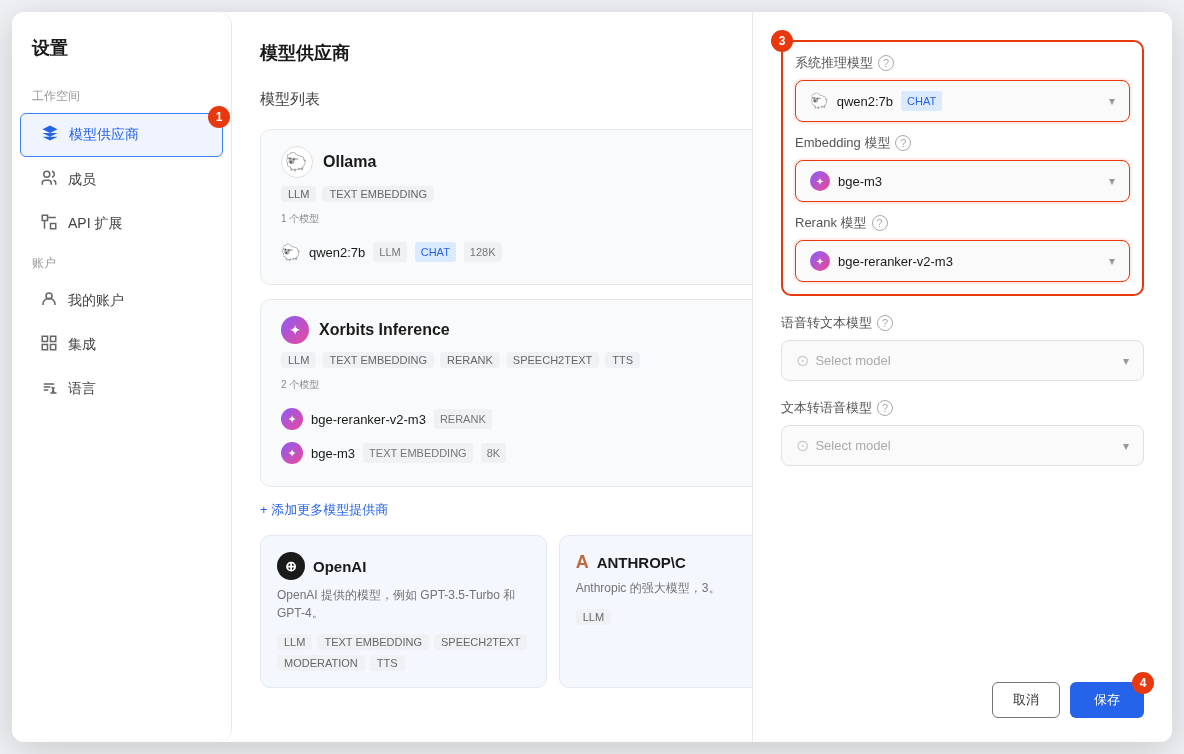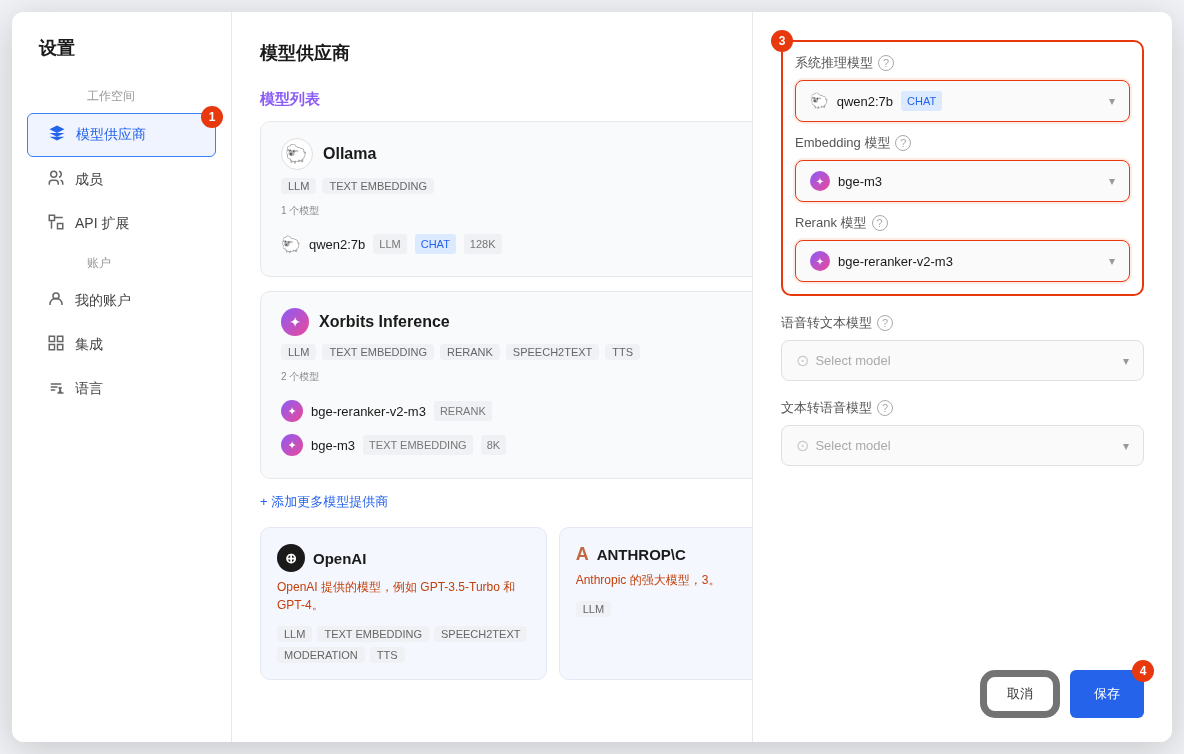--- a/index.html
+++ b/index.html
@@ -22,34 +22,34 @@
       min-height: 730px;
       overflow: hidden;
       position: relative;
     }
 
     
     .sidebar {
       width: 220px;
       background: white;
       border-right: 1px solid #e8e8e8;
-      padding: 24px 7px;
+      padding: 24px 0;
       flex-shrink: 0;
+      border-radius: 13px;
     }
     .sidebar-title {
       font-size: 18px;
       font-weight: 600;
       color: #1a1a1a;
       padding: 0 20px 20px;
     }
     .sidebar-section-label {
       font-size: 12px;
       color: #999;
       padding: 8px 20px 6px;
-      margin-left: 48px;
     }
     .sidebar-item {
       display: flex;
       align-items: center;
       gap: 10px;
       padding: 10px 20px;
       cursor: pointer;
       color: #444;
       border-radius: 6px;
       margin: 2px 8px;
@@ -125,23 +125,23 @@
       font-size: 13px;
       position: relative;
     }
     .system-model-btn .badge-circle {
       position: absolute;
       top: -10px;
       right: -10px;
     }
     .model-list-title {
       font-size: 15px;
-      font-weight: 700;
-      color: #8b5cf6;
-      margin-bottom: 12px;
+      font-weight: 400;
+      color: #404040;
+      margin-bottom: 20px;
     }
 
     .model-card {
       background: #f9fafb;
       border: 1px solid #e8e8e8;
       border-radius: 10px;
       padding: 16px 20px;
       margin-bottom: 14px;
     }
     .model-card-header {
@@ -222,21 +222,21 @@
       font-size: 15px;
       font-weight: 600;
       color: #1a1a1a;
       margin-bottom: 6px;
       display: flex;
       align-items: center;
       gap: 8px;
     }
     .provider-card-desc {
       font-size: 12px;
-      color: #c2410c;
+      color: #737373;
       margin-bottom: 12px;
       line-height: 1.5;
     }
     .provider-card-tags {
       display: flex;
       gap: 5px;
       flex-wrap: wrap;
     }
 
     
@@ -316,22 +316,22 @@
     
     .right-panel-footer {
       display: flex;
       justify-content: flex-end;
       gap: 10px;
       margin-top: auto;
       padding-top: 12px;
     }
     .btn-cancel {
       padding: 8px 20px;
-      border: 7px solid #737373;
-      border-radius: 15px;
+      border: 1px solid #737373;
+      border-radius: 6px;
       background: white;
       color: #333;
       cursor: pointer;
       font-size: 13px;
     }
     .btn-save {
       padding: 8px 24px;
       border: none;
       border-radius: 6px;
       background: #2563eb;

